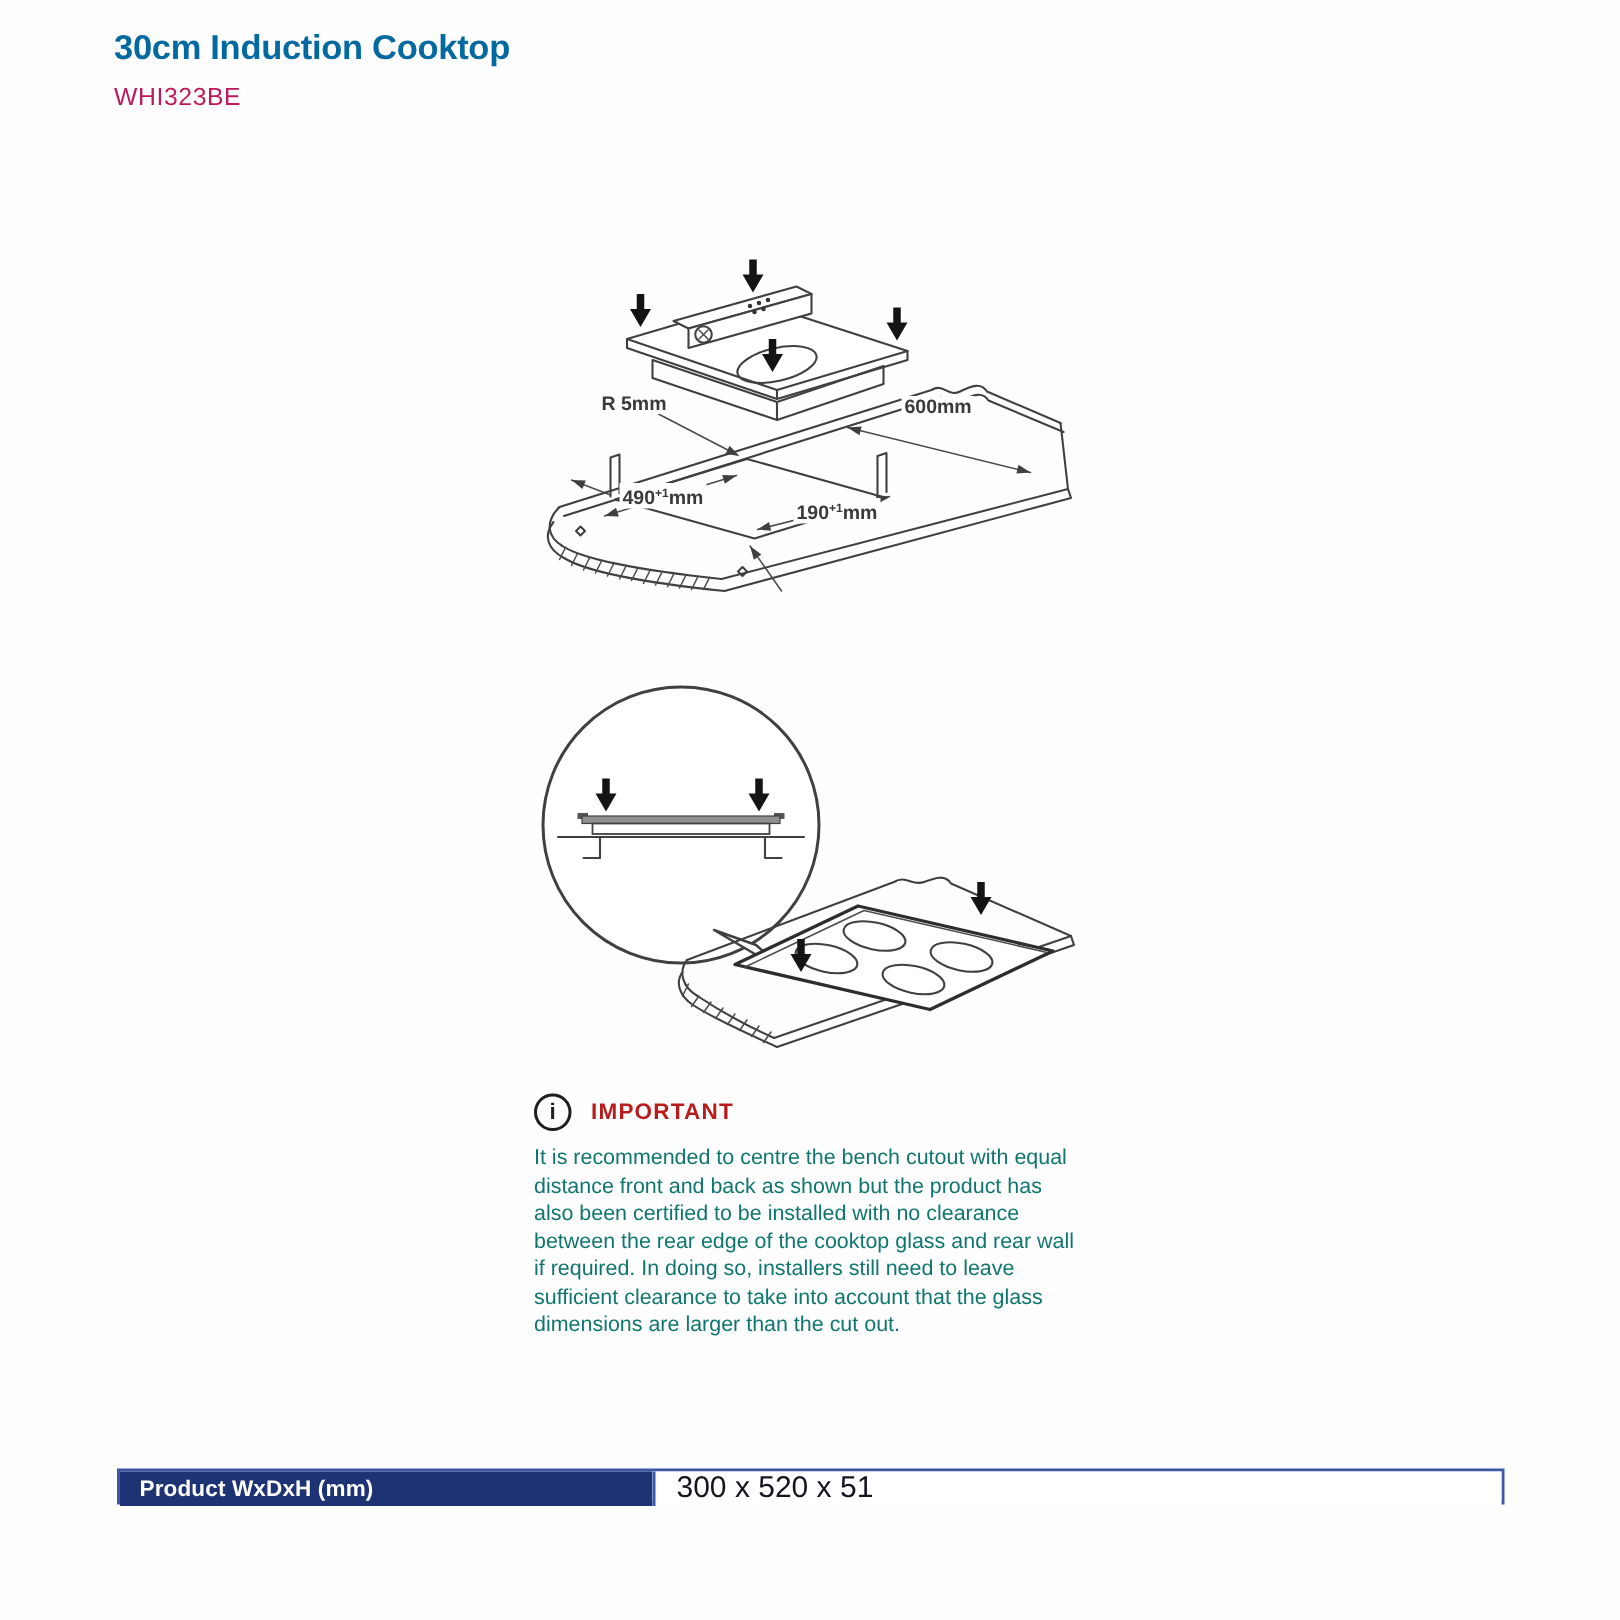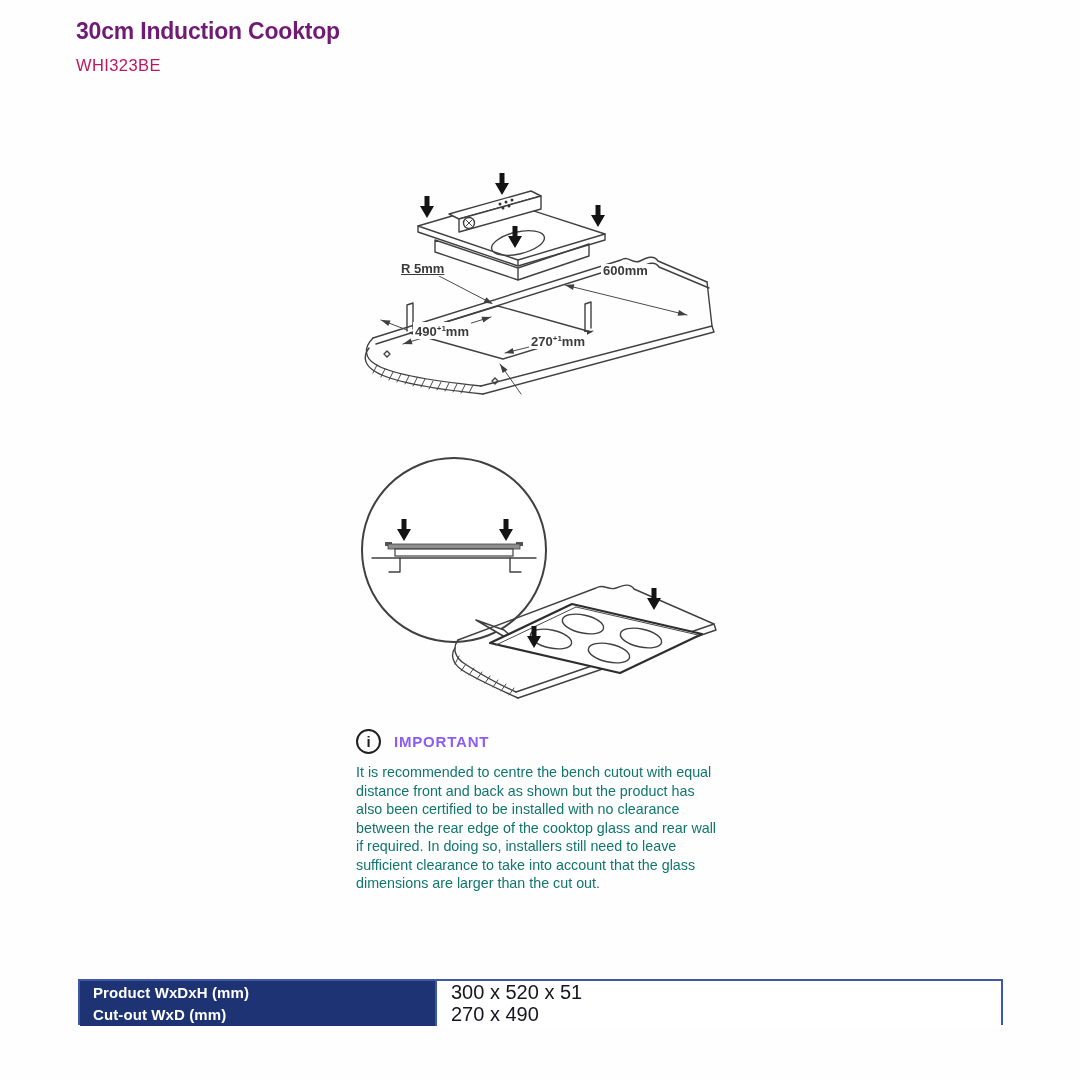--- a/index.html
+++ b/index.html
@@ -1,20 +1,20 @@
 <!DOCTYPE html>
 <html><head>
 <meta charset="utf-8">
 <style>
   html,body{margin:0;padding:0;background:#ffffff;}
   body{font-family:"Liberation Sans", sans-serif;}
   .page{position:relative;width:1080px;height:1080px;background:#fffefe;overflow:hidden;}
 
   .title{position:absolute;left:76px;top:18px;font-size:23px;font-weight:800;
-         letter-spacing:-0.2px;color:#701a75;}
+         letter-spacing:-0.2px;color:#0369a1;}
   .model{position:absolute;left:76px;top:56px;font-size:16.5px;font-weight:400;
          letter-spacing:0.4px;color:#be185d;}
 
   .diagram{position:absolute;}
   .diagram svg{display:block;}
   .ln{stroke:#404040;stroke-width:1.4;fill:none;stroke-linecap:round;stroke-linejoin:round;}
   .lnf{stroke:#404040;stroke-width:1.4;fill:#ffffff;stroke-linejoin:round;}
   .ln2{stroke:#2d2d2d;stroke-width:2.2;fill:#ffffff;stroke-linejoin:round;}
   .thin{stroke:#4a4a4a;stroke-width:1;fill:none;stroke-linecap:round;}
   .arr{fill:#141414;stroke:none;}
@@ -22,21 +22,21 @@
 
   .dim-label{position:absolute;font-size:13px;font-weight:700;color:#3a3a3a;
              background:#fffefe;padding:0 2px;white-space:nowrap;line-height:14px;}
   .dim-label sup{font-size:8px;}
 
   .important{position:absolute;left:356px;top:729px;width:362px;}
   .important-head{display:flex;align-items:center;gap:13px;}
   .info-icon{width:25px;height:25px;border:2.5px solid #1f1f1f;border-radius:50%;
              display:flex;align-items:center;justify-content:center;
              font-size:15px;font-weight:700;color:#1f1f1f;box-sizing:border-box;}
-  .important-title{font-size:15px;font-weight:800;letter-spacing:0.8px;color:#8b5cf6;}
+  .important-title{font-size:15px;font-weight:800;letter-spacing:0.8px;color:#b91c1c;}
   .important-body{margin-top:9px;font-size:14.3px;line-height:1.3;color:#0f766e;}
 
   .spec-table{position:absolute;left:78px;top:979px;width:925px;
               border:2px solid #3f57a7;box-sizing:border-box;}
   .spec-row{display:grid;grid-template-columns:355px 1fr;height:20px;}
   .spec-row + .spec-row{border-top:2px solid #5a71bd;}
   .spec-label{background:#1d3373;color:#ffffff;font-weight:700;font-size:15px;
               display:flex;align-items:center;padding-left:13px;letter-spacing:0.1px;}
   .spec-value{background:#ffffff;color:#15151f;font-size:20px;
               display:flex;align-items:center;padding-left:14px;
@@ -123,24 +123,24 @@
       </g>
 
       <g>
         <path class="arr" d="M-2.5,-16 H2.5 V-6 H7 L0,6 L-7,-6 H-2.5 Z" transform="translate(64,44)"></path>
         <path class="arr" d="M-2.5,-16 H2.5 V-6 H7 L0,6 L-7,-6 H-2.5 Z" transform="translate(139,21)"></path>
         <path class="arr" d="M-2.5,-16 H2.5 V-6 H7 L0,6 L-7,-6 H-2.5 Z" transform="translate(235,53)"></path>
         <path class="arr" d="M-2.5,-16 H2.5 V-6 H7 L0,6 L-7,-6 H-2.5 Z" transform="translate(152,74)"></path>
       </g>
     </svg>
 
-    <span class="dim-label" style="left:36px;top:94px;text-decoration:underline;">R 5mm</span>
+    <span class="dim-label" style="left:36px;top:94px;">R 5mm</span>
     <span class="dim-label" style="left:238px;top:96px;">600mm</span>
     <span class="dim-label" style="left:50px;top:154px;"><span>490</span><sup>+1</sup><span>mm</span></span>
-    <span class="dim-label" style="left:166px;top:164px;"><span>270</span><sup>+1</sup><span>mm</span></span>
+    <span class="dim-label" style="left:166px;top:164px;"><span>190</span><sup>+1</sup><span>mm</span></span>
   </div>
 
   <div class="diagram" style="left:358px;top:438px;width:360px;height:278px;">
     <svg width="360" height="278" viewBox="0 0 360 278">
 
       <g>
         <circle cx="96" cy="112" r="92" fill="#ffffff" stroke="#404040" stroke-width="2"></circle>
         <path class="ln" d="M14,120 H178"></path>
         <rect x="27" y="104" width="7" height="4" fill="#555555"></rect>
         <rect x="158" y="104" width="7" height="4" fill="#555555"></rect>
@@ -191,19 +191,15 @@
       <div class="important-title">IMPORTANT</div>
     </div>
     <div class="important-body">It is recommended to centre the bench cutout with equal distance front and back as shown but the product has also been certified to be installed with no clearance between the rear edge of the cooktop glass and rear wall if required. In doing so, installers still need to leave sufficient clearance to take into account that the glass dimensions are larger than the cut out.</div>
   </div>
 
   <div class="spec-table">
     <div class="spec-row">
       <div class="spec-label">Product WxDxH (mm)</div>
       <div class="spec-value">300 x 520 x 51</div>
     </div>
-    <div class="spec-row">
-      <div class="spec-label">Cut-out WxD (mm)</div>
-      <div class="spec-value">270 x 490</div>
-    </div>
   </div>
 
 </div>
 
 </body></html>

